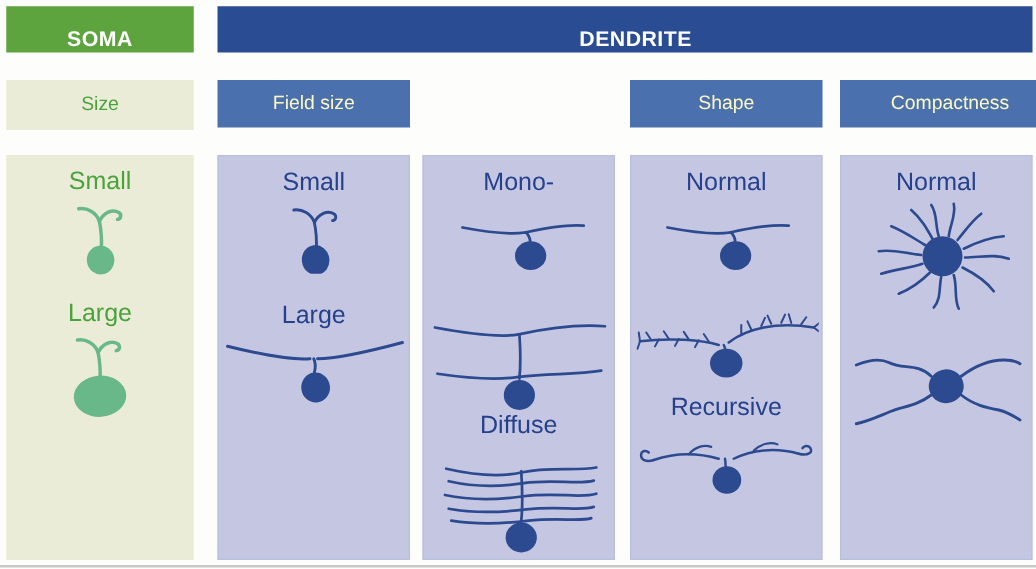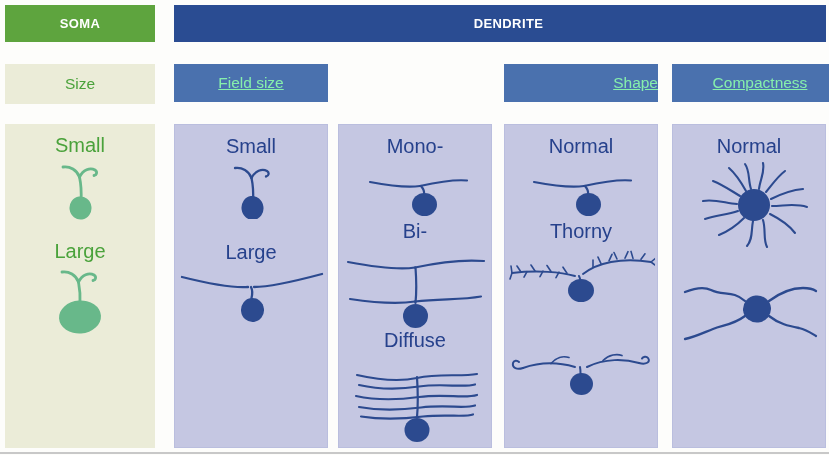--- a/index.html
+++ b/index.html
@@ -10,31 +10,31 @@
   .figure{
     position:relative;
     width:829px;height:455px;
     background:#fdfdfb;
     overflow:hidden;
   }
   .abs{position:absolute;box-sizing:border-box;}
 
   
   .hdr{
-    display:flex;align-items:center;justify-content:center;
-    color:#ffffff;font-weight:bold;font-size:13px;letter-spacing:.4px;
+    display:flex;align-items:flex-end;justify-content:center;
+    color:#ffffff;font-weight:bold;font-size:17px;letter-spacing:.4px;
   }
   .hdr-soma{background:var(--soma-green,#5ea43e);}
   .hdr-dendrite{background:var(--dendrite-navy,#2a4c92);}
 
   .subhdr{
     display:flex;align-items:center;justify-content:center;
     font-size:15.5px;
   }
-  .subhdr-blue{background:var(--subheader-blue,#4a71ae);color:#86efac;text-decoration:underline;}
+  .subhdr-blue{background:var(--subheader-blue,#4a71ae);color:#fef9c3;}
   .subhdr-cream{background:var(--panel-cream,#ebecd8);color:var(--soma-text-green,#4aa23b);}
 
   
   .panel-cream{background:var(--panel-cream,#ebecd8);}
   .panel-lav{background:var(--panel-lavender,#c5c7e2);border:1px solid #babede;}
 
   .lbl{
     left:0;width:100%;text-align:center;
     font-size:20px;line-height:18px;
   }
@@ -61,21 +61,21 @@
   <div class="abs hdr hdr-dendrite" style="left:174px;top:5px;width:652px;height:37px;padding-left:17px;">
     <span>DENDRITE</span>
   </div>
 
   <div class="abs subhdr subhdr-cream" style="left:5px;top:64px;width:150px;height:40px;">
     <span>Size</span>
   </div>
   <div class="abs subhdr subhdr-blue" style="left:174px;top:64px;width:154px;height:38px;">
     <span>Field size</span>
   </div>
-  <div class="abs subhdr subhdr-blue" style="left:504px;top:64px;width:154px;height:38px;justify-content:flex-end;">
+  <div class="abs subhdr subhdr-blue" style="left:504px;top:64px;width:154px;height:38px;">
     <span>Shape</span>
   </div>
   <div class="abs subhdr subhdr-blue" style="left:672px;top:64px;width:176px;height:38px;">
     <span>Compactness</span>
   </div>
 
   <div class="abs panel-cream" style="left:5px;top:124px;width:150px;height:324px;">
     <div class="abs lbl lbl-green" style="top:12px;">Small</div>
 
     <svg class="abs fig-green" style="left:47px;top:34px;" width="56" height="62" viewBox="0 0 56 62">
@@ -118,21 +118,20 @@
   <div class="abs panel-lav" style="left:338px;top:124px;width:154px;height:324px;">
     <div class="abs lbl lbl-navy" style="top:12px;">Mono-</div>
 
     <svg class="abs fig-navy" style="left:27px;top:42px;" width="104" height="50" viewBox="0 0 104 50">
       <path class="ln" stroke-width="2.2" d="M4 15 C25 19 44 20.5 54 19"></path>
       <path class="ln" stroke-width="2.2" d="M54 19 C72 15 90 12.5 101 13.5"></path>
       <path class="ln" stroke-width="2.2" d="M55 19 C57.5 22 58.5 24.5 58 27"></path>
       <ellipse class="blob" cx="58.5" cy="37.5" rx="12.5" ry="11.5"></ellipse>
     </svg>
 
-    <div class="abs lbl lbl-navy" style="top:97px;">Bi-</div>
 
     <svg class="abs fig-navy" style="left:6px;top:124px;" width="142" height="82" viewBox="0 0 142 82">
       <path class="ln" stroke-width="2.2" d="M3 13 C35 19 58 20.5 70 18.5"></path>
       <path class="ln" stroke-width="2.2" d="M70 18.5 C95 13 120 10.5 139 12"></path>
       <path class="ln" stroke-width="2.2" d="M70.5 18.5 C71.5 32 71.5 44 70.5 54"></path>
       <path class="ln" stroke-width="2.2" d="M5 50 C32 54 54 55 70 52.5"></path>
       <path class="ln" stroke-width="2.2" d="M70 52.5 C95 49.5 116 51 136 47.5"></path>
       <ellipse class="blob" cx="70.5" cy="67" rx="12.5" ry="12"></ellipse>
     </svg>
 
@@ -152,31 +151,31 @@
   <div class="abs panel-lav" style="left:504px;top:124px;width:154px;height:324px;">
     <div class="abs lbl lbl-navy" style="top:12px;">Normal</div>
 
     <svg class="abs fig-navy" style="left:25px;top:42px;" width="104" height="50" viewBox="0 0 104 50">
       <path class="ln" stroke-width="2.2" d="M4 15 C25 19 44 20.5 54 19"></path>
       <path class="ln" stroke-width="2.2" d="M54 19 C72 15 90 12.5 101 13.5"></path>
       <path class="ln" stroke-width="2.2" d="M55 19 C57.5 22 58.5 24.5 58 27"></path>
       <ellipse class="blob" cx="58.5" cy="37.5" rx="12.5" ry="11.5"></ellipse>
     </svg>
 
-    <div class="abs lbl lbl-navy" style="top:97px;">Thorny</div>
 
     <svg class="abs fig-navy" style="left:4px;top:120px;" width="146" height="58" viewBox="0 0 146 58">
       <path class="ln" stroke-width="2" d="M3 28 C28 25 52 27 66 31"></path>
       <path class="ln" stroke-width="1.6" d="M3 28 l-1 -7 M3 28 l-2 6 M12 27 l-4 -6 M18 26.6 l-3 5.5 M26 26 l-4 -6 M34 26.2 l-3 5.5 M42 26.5 l-4 -6 M50 27.2 l-3 5.5 M58 28.2 l-4 -6"></path>
       <path class="ln" stroke-width="2" d="M74 29 C88 18 112 12 142 17"></path>
       <path class="ln" stroke-width="1.6" d="M84 22 l0 -7 M92 18.6 l-3 -6.5 M100 15.8 l3 -6.5 M108 14 l-3 -6.5 M116 13.2 l3 -6.5 M124 13.4 l-2 -7 M132 14.3 l4 -5.5 M142 17 l5 -4 M142 17 l4 3"></path>
       <path class="ln" stroke-width="2" d="M70 31 C71 33 71.3 34 71.3 35.5"></path>
       <ellipse class="blob" cx="72" cy="45.5" rx="13" ry="11.5"></ellipse>
     </svg>
 
+    <div class="abs lbl lbl-navy" style="top:192px;">Recursive</div>
 
     <svg class="abs fig-navy" style="left:4px;top:220px;" width="146" height="52" viewBox="0 0 146 52">
       <path class="ln" stroke-width="2" d="M14 23 C34 16 52 18 66 22"></path>
       <path class="ln" stroke-width="2" d="M14 23 C8 25 3 23 4 18 C4.7 15.5 8 15 10 17"></path>
       <path class="ln" stroke-width="2" d="M78 22 C96 13 116 14 130 18"></path>
       <path class="ln" stroke-width="2" d="M130 18 C137 20 142 17 139 13 C137.5 11 134 11.5 133 13.5"></path>
       <path class="ln" stroke-width="1.7" d="M42 18.5 C47 12.5 54 10.5 60 12.5"></path>
       <path class="ln" stroke-width="1.7" d="M94 15.5 C100 9.5 108 8.5 113 10.5"></path>
       <path class="ln" stroke-width="2" d="M71 22 C71.5 24.5 71.5 26.5 71.5 28.5"></path>
       <ellipse class="blob" cx="72.5" cy="39" rx="11.5" ry="11"></ellipse>

